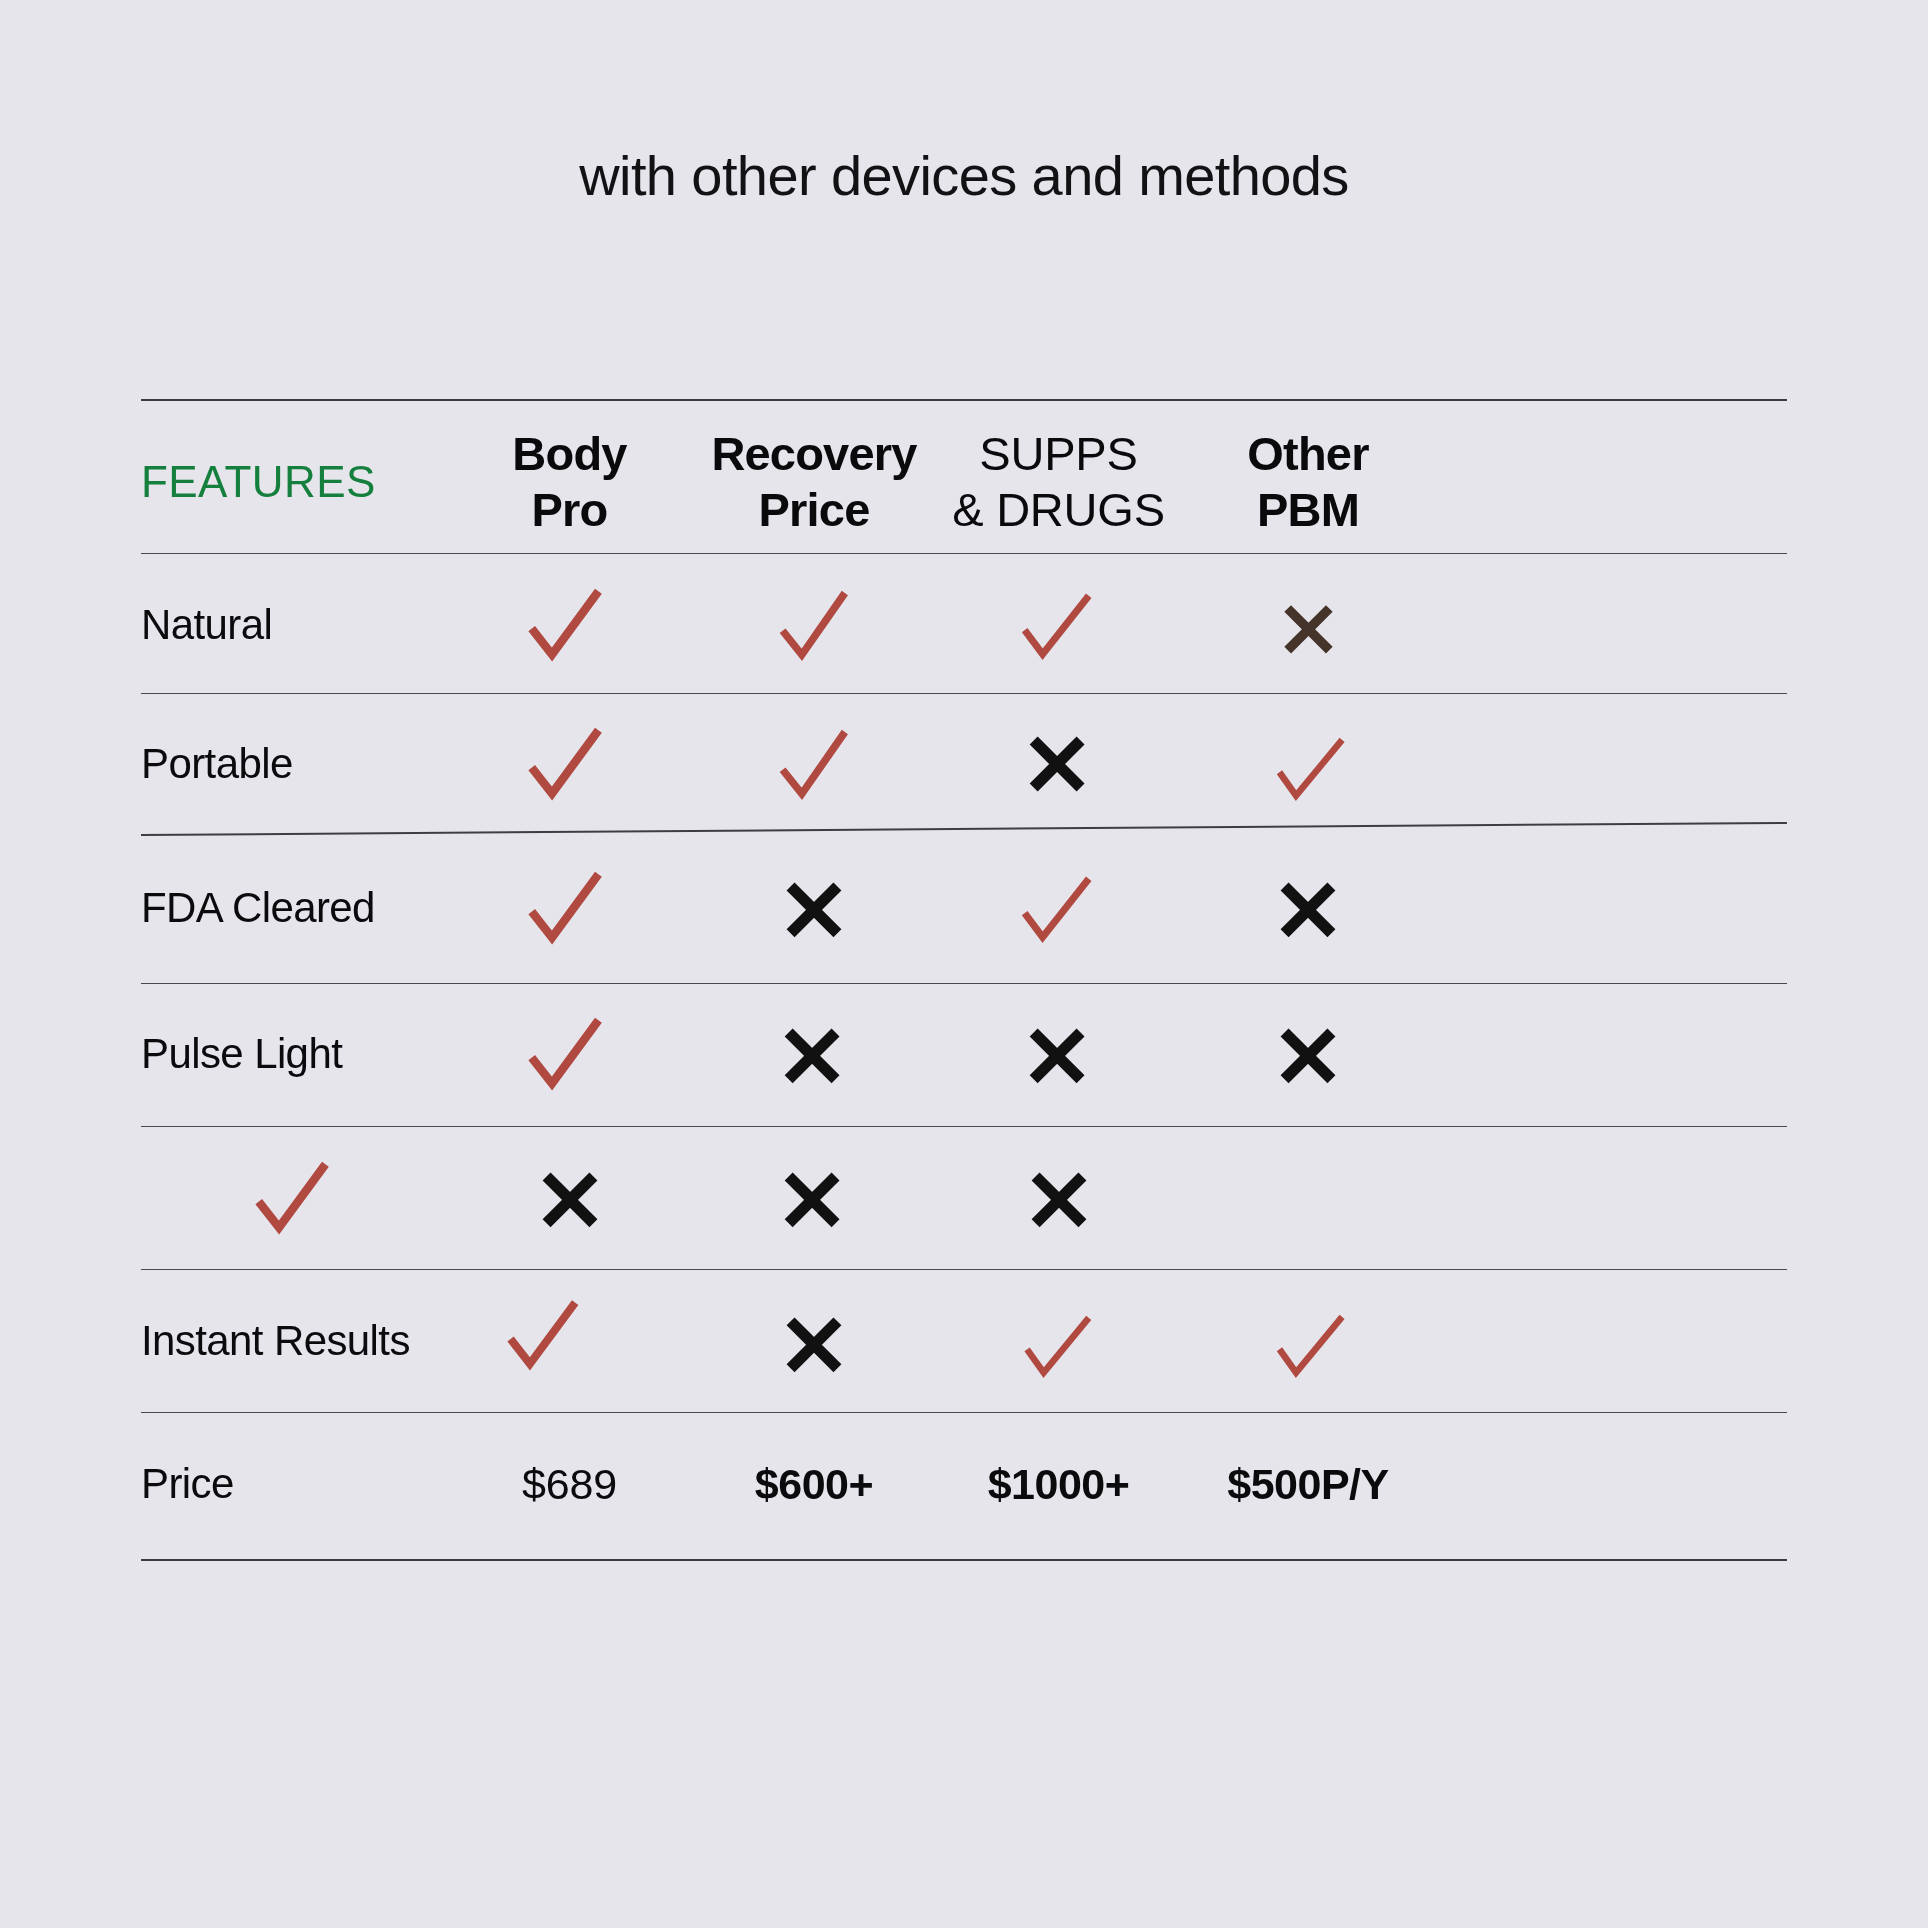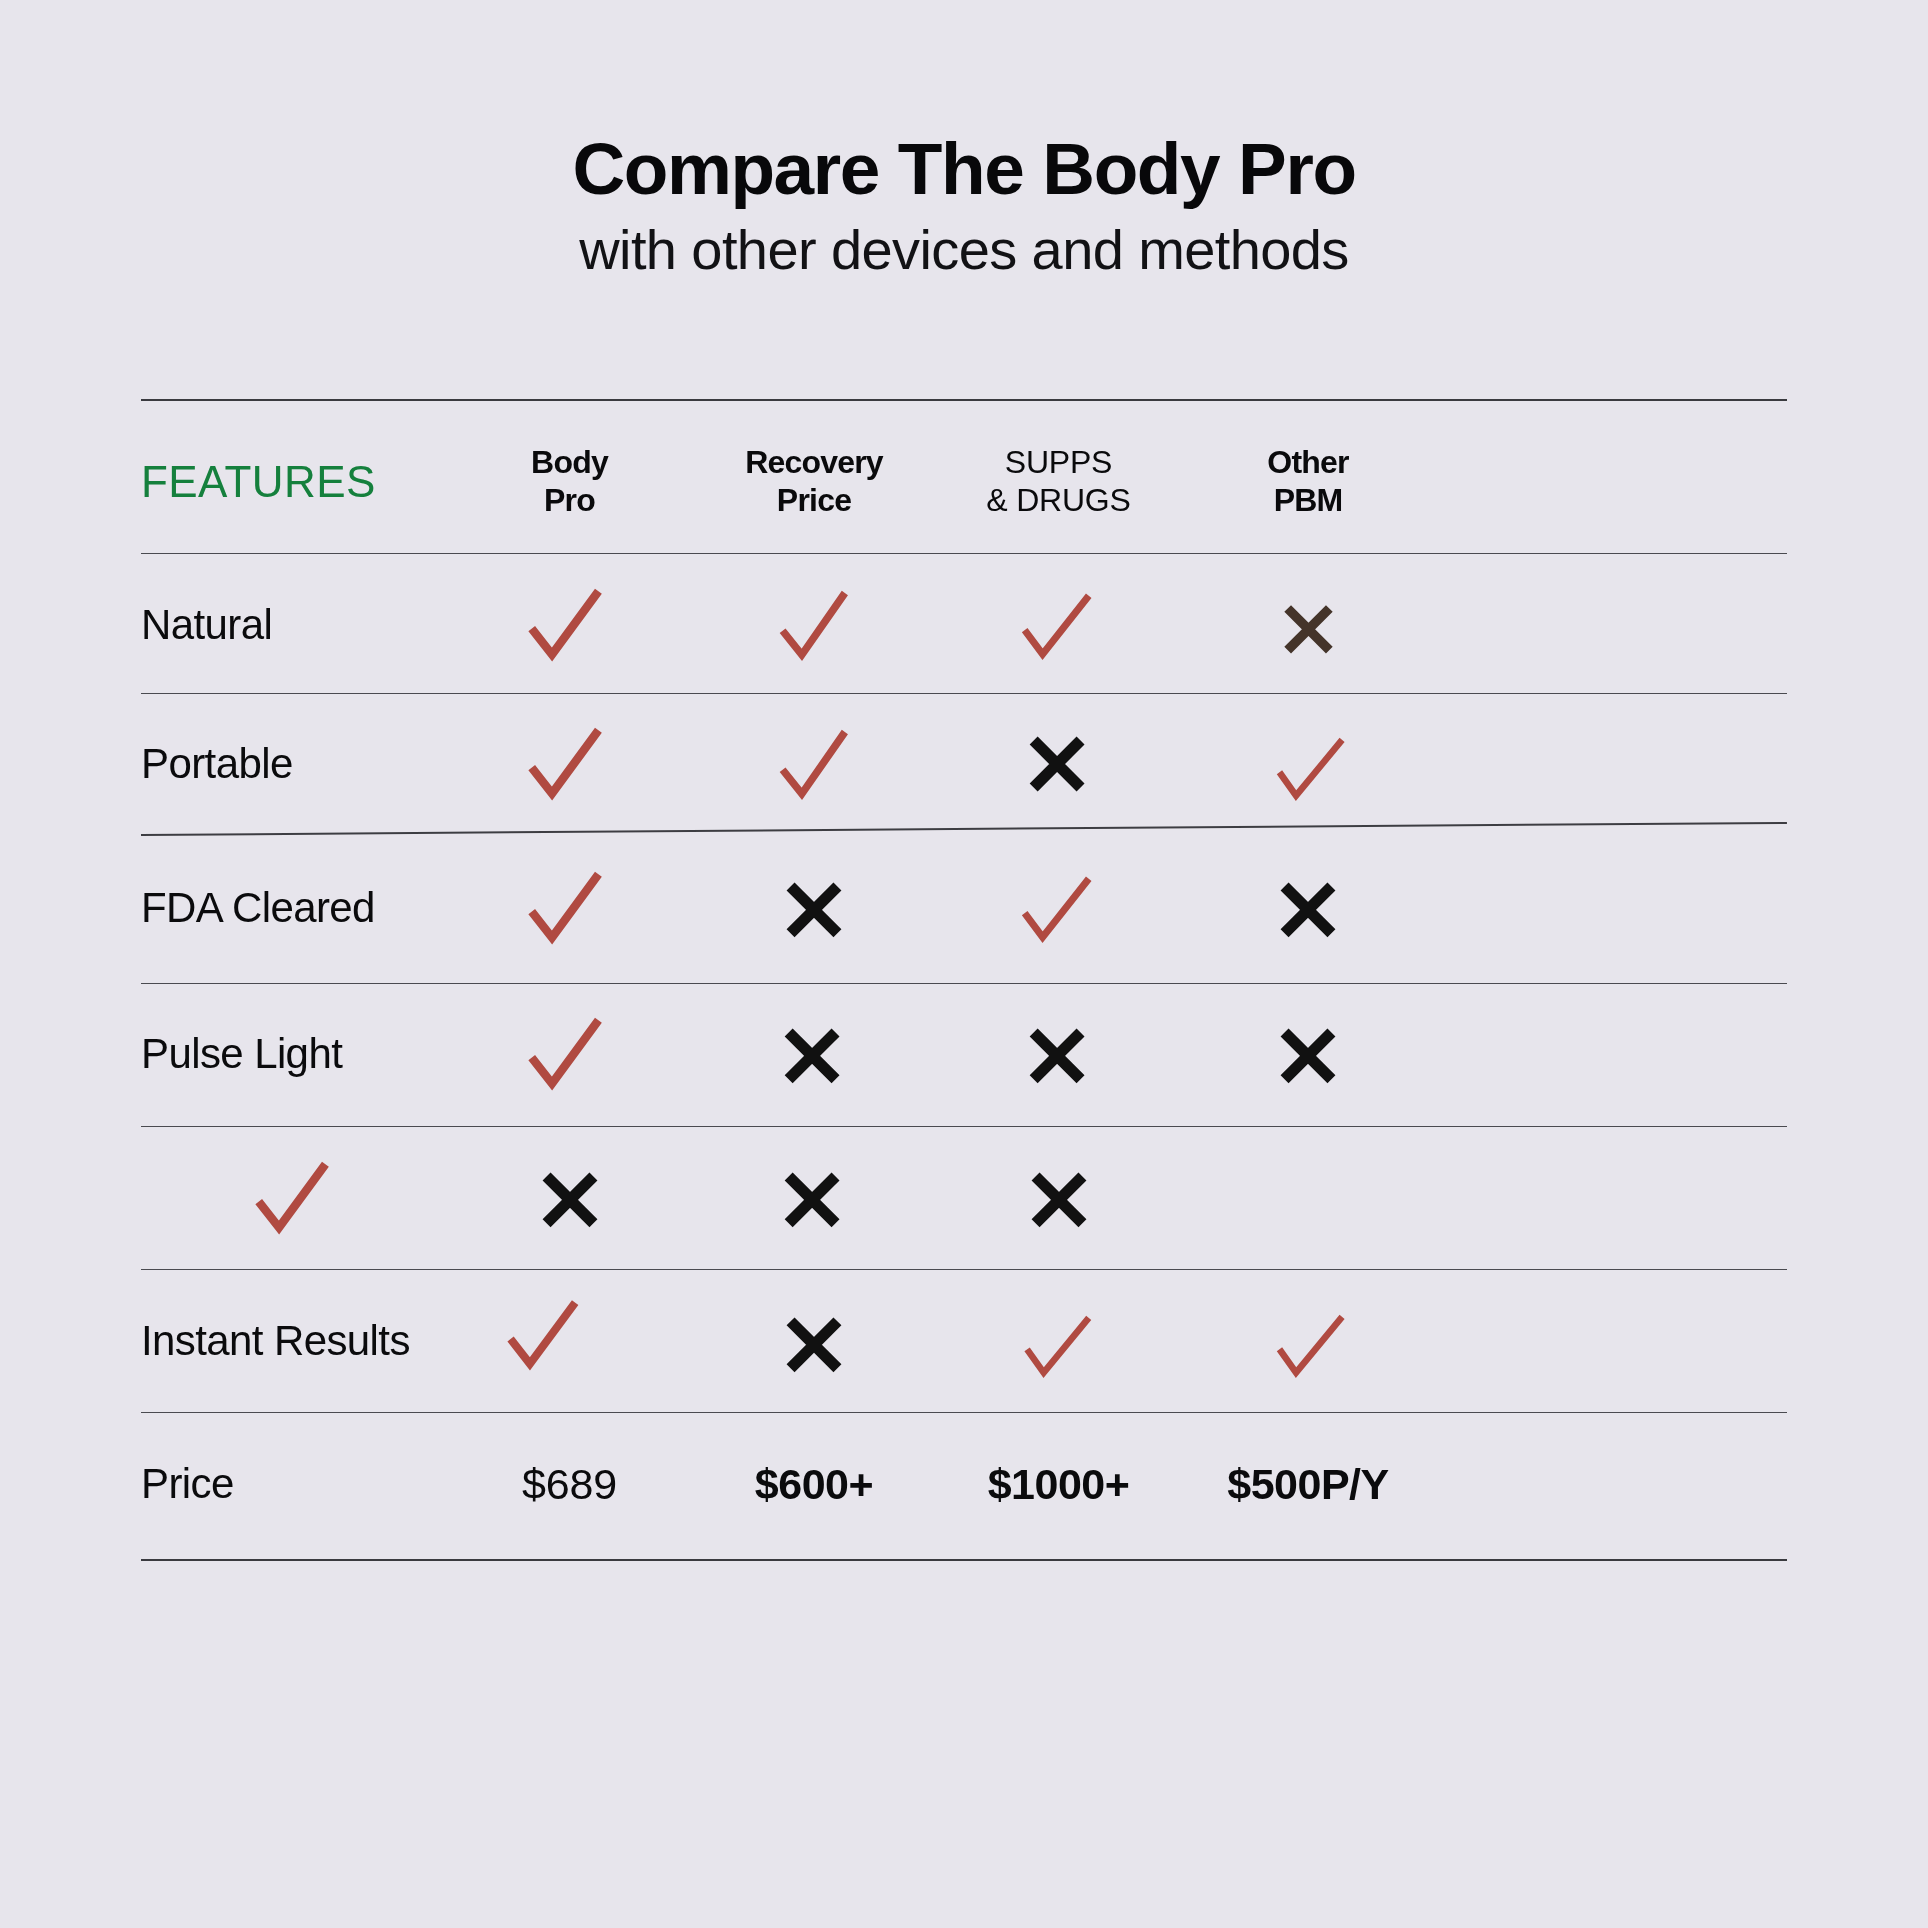--- a/index.html
+++ b/index.html
@@ -46,21 +46,21 @@
     position:absolute;left:0;right:0;
     display:grid;
     grid-template-columns:311px 235px 254px 235px 264px;
     align-items:center;
   }
   .cell{display:flex;align-items:center;justify-content:center;height:100%;}
   .cell.lbl{justify-content:flex-start;}
 
   
   .hcol{
-    text-align:center;font-weight:700;font-size:32px;
+    text-align:center;font-weight:700;font-size:47px;
     line-height:1.18;letter-spacing:-0.8px;color:#0a0a0c;
   }
   .hcol.light{font-weight:500;letter-spacing:-0.2px;}
   .features{
     font-size:44px;font-weight:500;letter-spacing:0.4px;color:#15803d;
   }
 
   
   .flabel{
     font-size:42px;font-weight:400;letter-spacing:-0.6px;color:#0b0b0d;
@@ -80,21 +80,20 @@
     stroke-linejoin:miter;
   }
   .cross path{fill:none;stroke-linecap:butt;}
 </style>
 </head>
 <body>
 
 <div class="page">
 
   <div class="head">
-    <h1 class="title">Compare The Body Pro</h1>
     <p class="subtitle">with other devices and methods</p>
   </div>
 
   <div class="table">
 
     <div class="rule" style="top:0px;"></div>
 
     <div class="row" style="top:13px;height:139px;">
       <div class="cell lbl">
         <span class="features">FEATURES</span>

